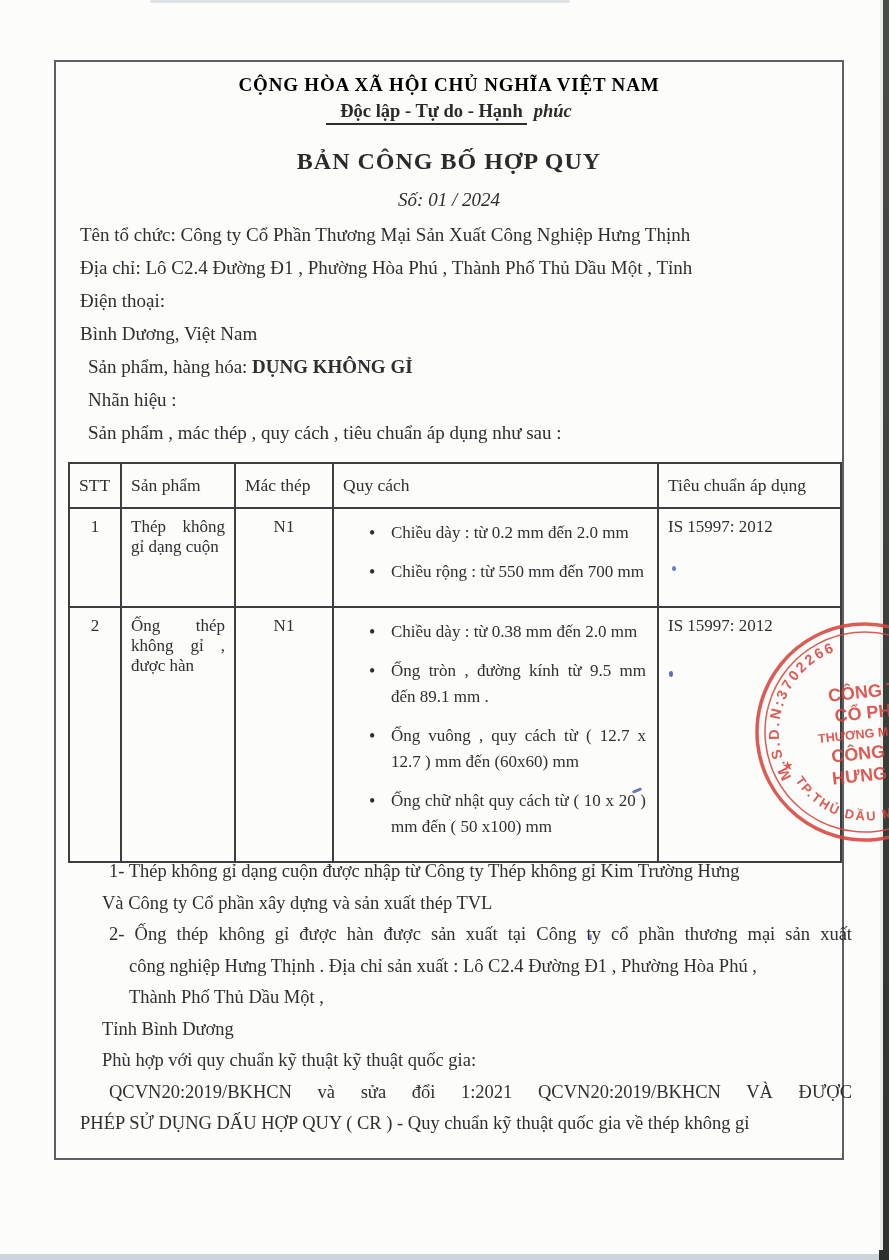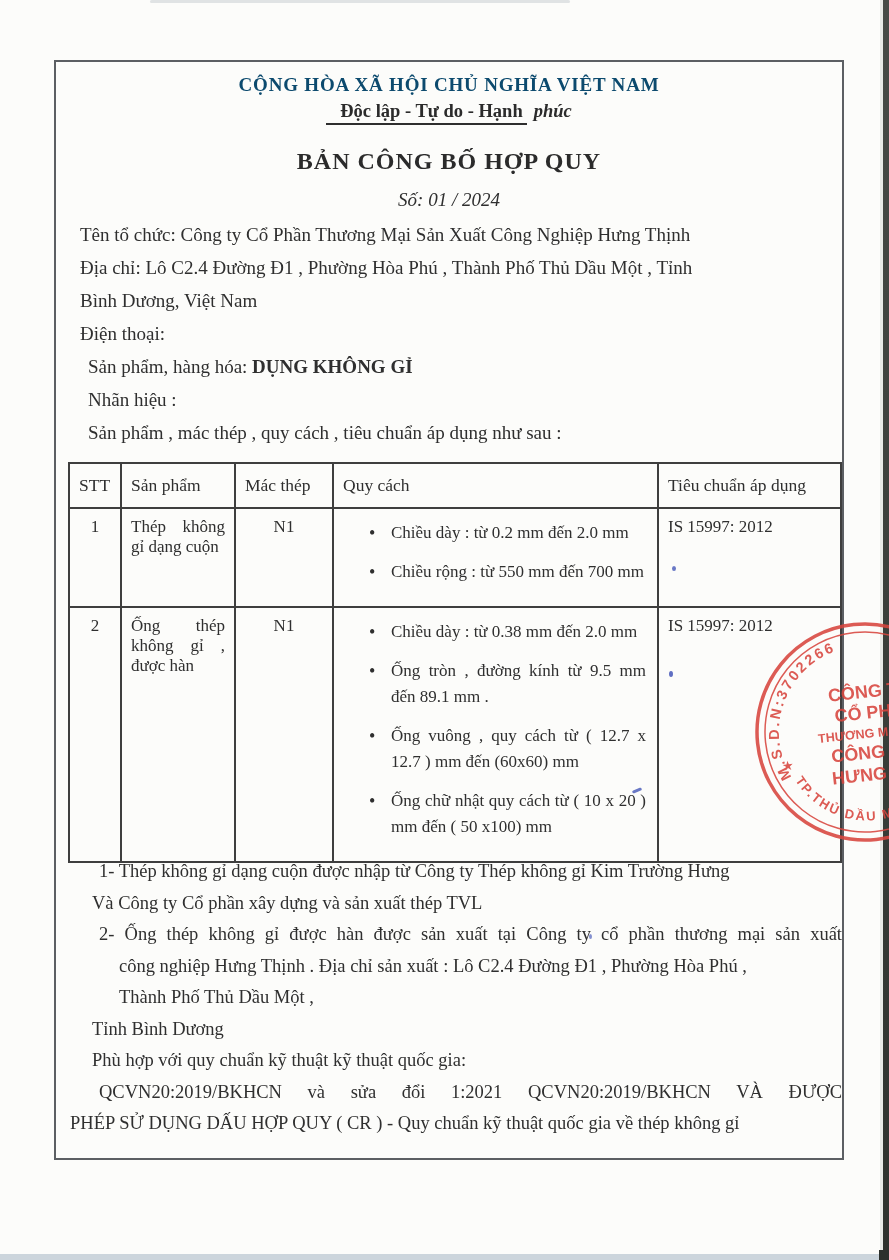--- a/index.html
+++ b/index.html
@@ -26,21 +26,21 @@
   .speck.s3{left:632px;top:789px;width:10px;height:3px;border-radius:2px;
     transform:rotate(-22deg);opacity:.8;}
   .speck.s4{left:589px;top:934px;width:3px;height:5px;opacity:.65;}
 
   
   .frame{position:absolute;left:54px;top:60px;width:790px;height:1100px;
     border:2px solid #5c5f63;box-sizing:border-box;}
 
   .center{text-align:center;}
   .nat-title{position:absolute;top:12px;left:0;width:100%;
-    font-size:19px;font-weight:bold;letter-spacing:.8px;color:#0c4a6e;}
+    font-size:19px;font-weight:bold;letter-spacing:.8px;color:#000000;}
   .motto{position:absolute;top:39px;left:0;width:100%;
     font-size:18.5px;font-weight:bold;color:#2b2b2b;}
   .motto .underlined{border-bottom:2px solid #2e2e2e;padding:0 4px 2px 14px;}
   .motto .tail{margin-left:7px;font-style:italic;}
   .doc-title{position:absolute;top:86px;left:0;width:100%;
     font-size:24px;font-weight:bold;letter-spacing:1px;color:#2b2b2b;}
   .doc-no{position:absolute;top:127px;left:0;width:100%;font-size:19px;font-style:italic;}
 
   .info{position:absolute;top:156px;left:24px;width:742px;
     font-size:19px;line-height:33px;}
@@ -60,21 +60,21 @@
   td.c-mt{text-align:center;padding-top:11px;}
   td.c-tc{padding-top:11px;}
   tr.r1 td{height:92px;}
   tr.r2 td{height:234px;}
   .bullets{padding:3px 2px 0 26px;}
   .bullet{display:flex;margin-bottom:13px;line-height:26px;}
   .bullet .dot{flex:0 0 22px;font-size:18px;line-height:26px;}
   .bullet .bt{flex:1;text-align:justify;}
 
   
-  .notes{position:absolute;top:794px;left:36px;width:750px;
+  .notes{position:absolute;top:794px;left:46px;width:750px;
     font-size:18.5px;line-height:31.5px;}
   .notes .l{white-space:nowrap;}
   .notes .ind7{padding-left:7px;}
   .notes .ind27{padding-left:27px;}
   .notes .jst{white-space:normal;text-align:justify;text-align-last:justify;}
   .notes .out{margin-left:-22px;}
 
   
   .stamp{position:absolute;left:745px;top:612px;width:240px;height:240px;opacity:.88;}
   .stamp text{font-family:"Liberation Sans","DejaVu Sans",sans-serif;}
@@ -102,22 +102,22 @@
       <span class="underlined">Độc lập - Tự do - Hạnh</span><span class="tail">phúc</span>
     </div>
 
     <div class="doc-title center">BẢN CÔNG BỐ HỢP QUY</div>
 
     <div class="doc-no center">Số: 01 / 2024</div>
 
     <div class="info">
       <div>Tên tổ chức: Công ty Cổ Phần Thương Mại Sản Xuất Công Nghiệp Hưng Thịnh</div>
       <div>Địa chỉ: Lô C2.4 Đường Đ1 , Phường Hòa Phú , Thành Phố Thủ Dầu Một , Tỉnh</div>
+      <div>Điện thoại:</div>
       <div>Bình Dương, Việt Nam</div>
-      <div>Điện thoại:</div>
       <div class="indent">
         <span>Sản phẩm, hàng hóa: </span><span class="bold">DỤNG KHÔNG GỈ</span>
       </div>
       <div class="indent">Nhãn hiệu :</div>
       <div class="indent">Sản phẩm , mác thép , quy cách , tiêu chuẩn áp dụng như sau :</div>
     </div>
 
     <table class="product">
       <colgroup>
         <col style="width:52px">

